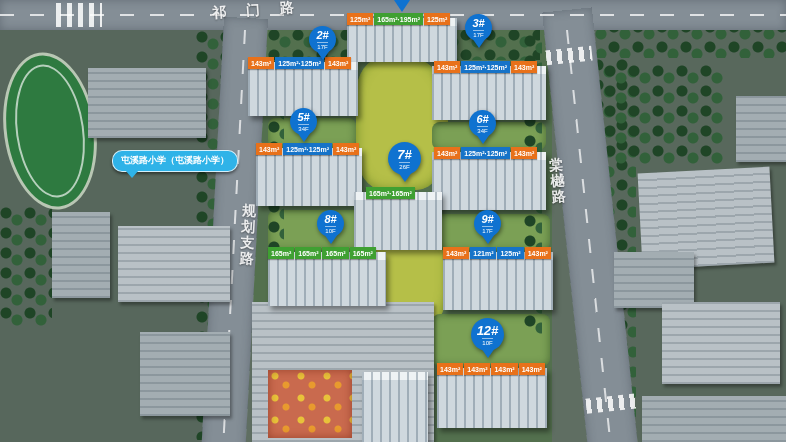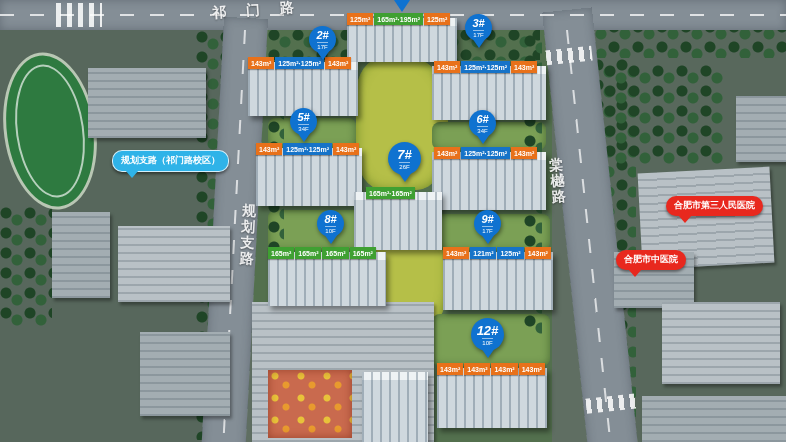--- a/index.html
+++ b/index.html
@@ -263,17 +263,15 @@
     <span class="unit u-orange">143m²</span>
   </div>
   <div class="abs pin big" style="left:471px;top:318px;">
     <div class="pin-body">
       <span class="pin-num">12#</span>
       <span class="pin-sub">10F</span>
     </div>
     <div class="pin-tail"></div>
   </div>
 
-  <div class="abs bubble bb-blue" style="left:112px;top:150px;">规划支路（祁门路校区）</div>
-  <div class="abs bubble bb-red" style="left:666px;top:196px;">合肥市第三人民医院</div>
-  <div class="abs bubble bb-red" style="left:616px;top:250px;">合肥市中医院</div>
+  <div class="abs bubble bb-blue" style="left:112px;top:150px;">屯溪路小学（屯溪路小学）</div>
 
 </div>
 
 </body></html>

